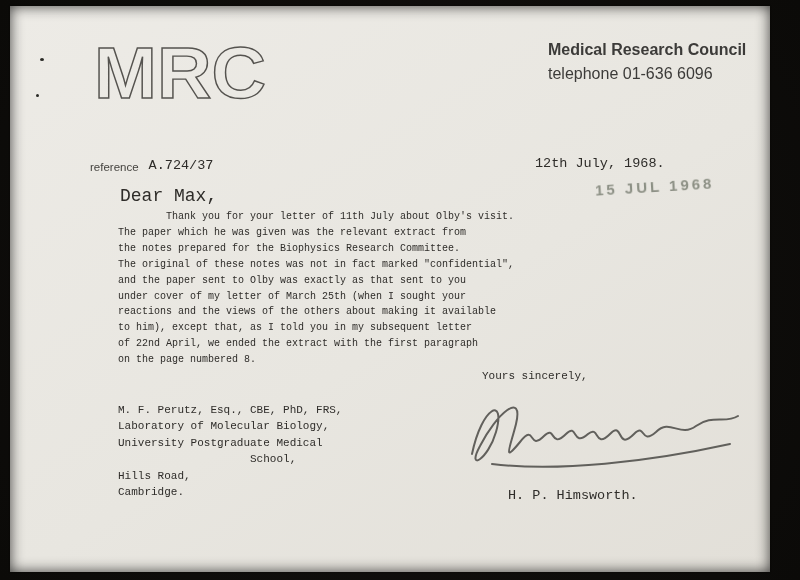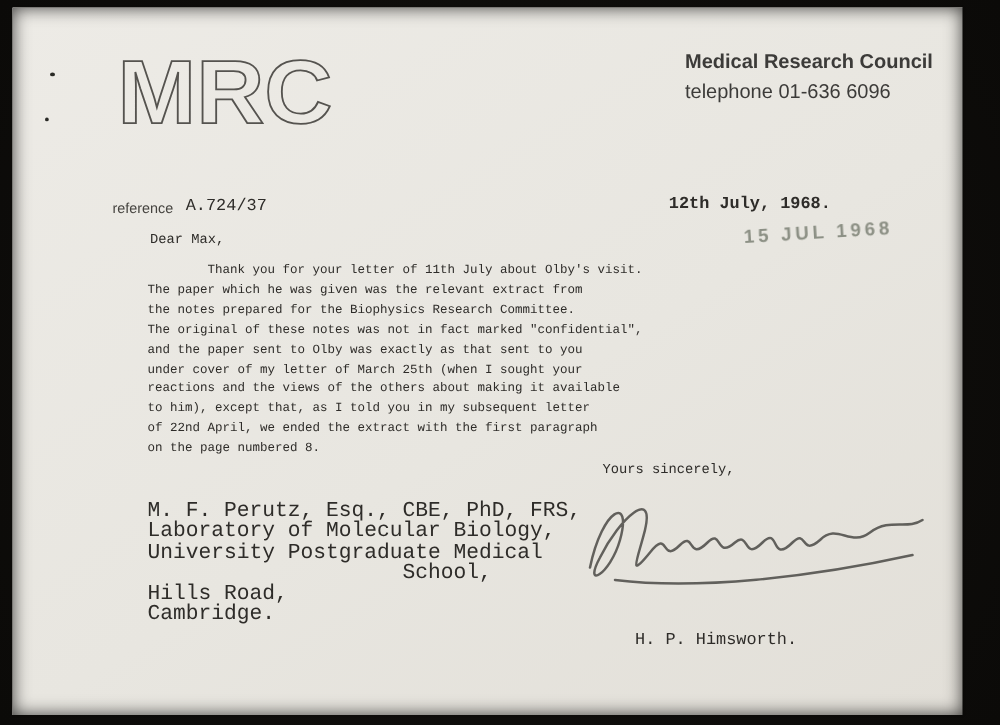--- a/index.html
+++ b/index.html
@@ -44,49 +44,49 @@
   .head-block .bold { font-weight: bold; }
   .head-block .gap { height: 8px; }
   
   .mono {
     font-family: "Liberation Mono", "DejaVu Sans Mono", monospace;
     color: #2e2c29;
   }
   .ref-line { position: absolute; left: 80px; top: 152px; display: flex; align-items: flex-end; }
   .ref-label { font-size: 11.5px; color: #45433f; margin-right: 10px; }
   .ref-number { font-size: 13.5px; }
-  .date { position: absolute; left: 525px; top: 150px; font-size: 13.5px; font-weight: bold; }
+  .date { position: absolute; left: 525px; top: 150px; font-size: 13.5px; }
   
   .stamp {
     position: absolute; left: 585px; top: 172px;
     color: rgba(118, 122, 110, 0.8);
     font-weight: bold;
     font-size: 15px;
     letter-spacing: 3px;
     transform: rotate(-3.5deg);
     filter: blur(0.4px);
   }
   
-  .salutation { position: absolute; left: 110px; top: 180px; font-size: 11px; }
+  .salutation { position: absolute; left: 110px; top: 180px; font-size: 18px; }
   .body-text {
     position: absolute; left: 108px; top: 203px;
     font-size: 10px;
     line-height: 15.9px;
     white-space: pre;
   }
   .closing { position: absolute; left: 472px; top: 364px; font-size: 11px; }
   .recipient {
     position: absolute; left: 108px; top: 396px;
-    font-size: 17px;
+    font-size: 11px;
     line-height: 16.4px;
     white-space: pre;
   }
   .signature-wrap { position: absolute; left: 448px; top: 378px; width: 300px; height: 105px; }
   .signature-wrap svg { width: 100%; height: 100%; }
-  .signature-name { position: absolute; left: 498px; top: 499px; font-size: 13.5px; }
+  .signature-name { position: absolute; left: 498px; top: 482px; font-size: 13.5px; }
   
   .speck { position: absolute; border-radius: 50%; background: #2a2a26; }
   .speck.s1 { left: 30px; top: 52px; width: 4px; height: 3px; }
   .speck.s2 { left: 26px; top: 88px; width: 3px; height: 3px; }
 </style>
 </head>
 <body>
 
 <div class="scan">
 

